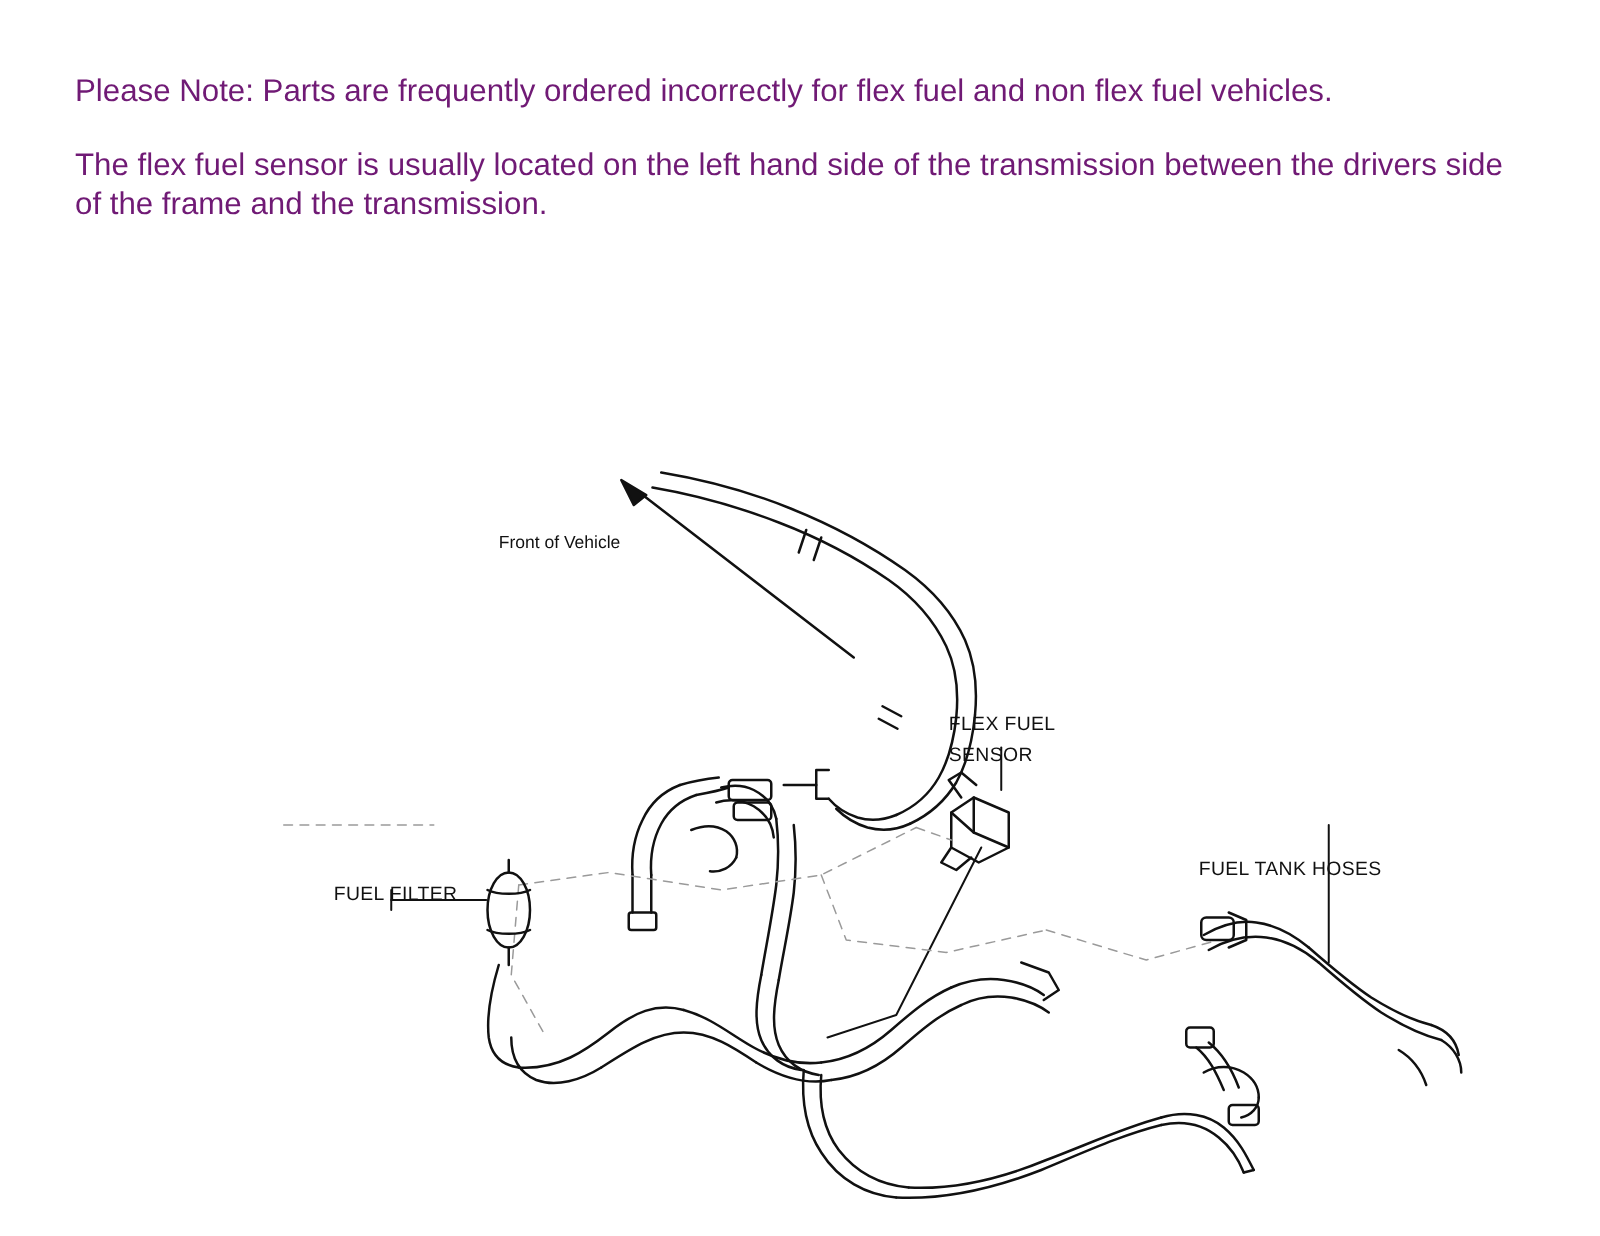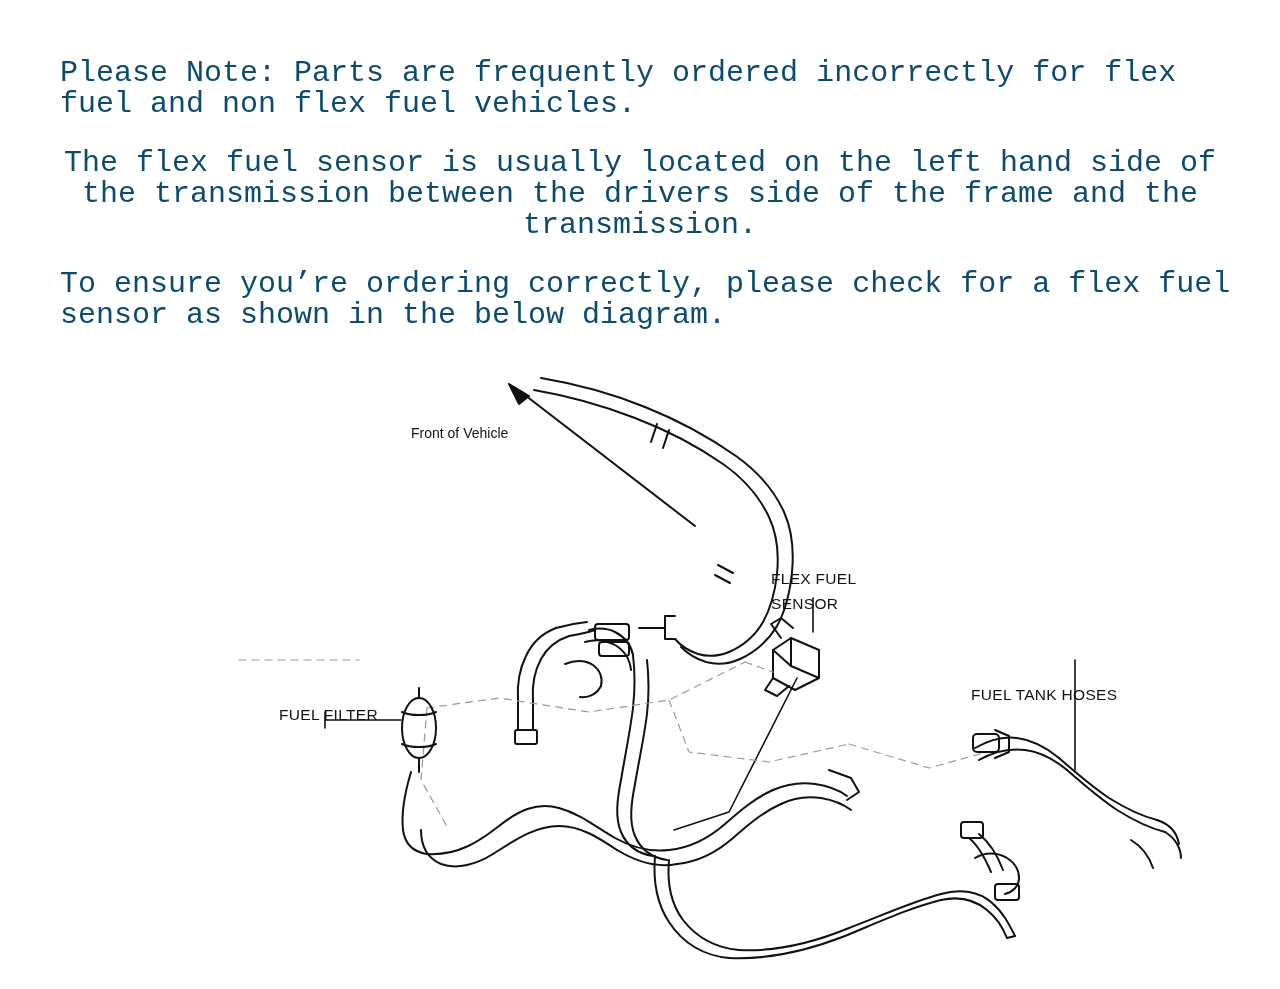--- a/index.html
+++ b/index.html
@@ -15,34 +15,33 @@
     font-family: "Liberation Serif", serif;
     color: #000000;
   }
   .notice-block {
     position: absolute;
     left: 60px;
     top: 58px;
     width: 1200px;
   }
   .notice-line {
-    font-family: Liberation Mono, monospace;
-    font-size: 30px;
+    font-family: Liberation Sans, sans-serif;
+    font-size: 25px;
     line-height: 31px;
-    color: #0c4a6e;
+    color: #701a75;
     margin-bottom: 28px;
     white-space: pre-wrap;
   }
   .notice-line.wrap {
     width: 1160px;
-    text-align: center;
   }
   .diagram-wrap {
     position: absolute;
-    left: 12px;
+    left: 0;
     top: 360px;
     width: 1052px;
     height: 629px;
     padding-left: 17px;
   }
   .diagram-svg {
     display: block;
   }
   .lbl {
     font-family: "Liberation Sans", sans-serif;
@@ -55,21 +54,20 @@
     font-size: 14px;
     fill: #111111;
   }
 </style>
 </head>
 <body>
 
 <div class="notice-block">
   <div class="notice-line">Please Note: Parts are frequently ordered incorrectly for flex fuel and non flex fuel vehicles.</div>
   <div class="notice-line wrap">The flex fuel sensor is usually located on the left hand side of the transmission between the drivers side of the frame and the transmission.</div>
-  <div class="notice-line">To ensure you’re ordering correctly, please check for a flex fuel sensor as shown in the below diagram.</div>
 </div>
 
 <div class="diagram-wrap">
   <svg class="diagram-svg" width="1280" height="629" viewBox="0 0 1280 629" xmlns="http://www.w3.org/2000/svg">
     <g fill="none" stroke="#111111" stroke-width="2" stroke-linecap="round" stroke-linejoin="round">
 
       <path d="M505,30 C540,36 575,46 606,58 C640,71 668,86 694,104 C714,118 730,136 740,157 C748,174 750,194 748,214"></path>
       <path d="M512,18 C548,24 584,34 616,47 C651,61 680,77 707,96 C728,111 745,130 755,152 C763,170 765,191 763,212"></path>
 
       <path d="M628,64 L622,82"></path>

